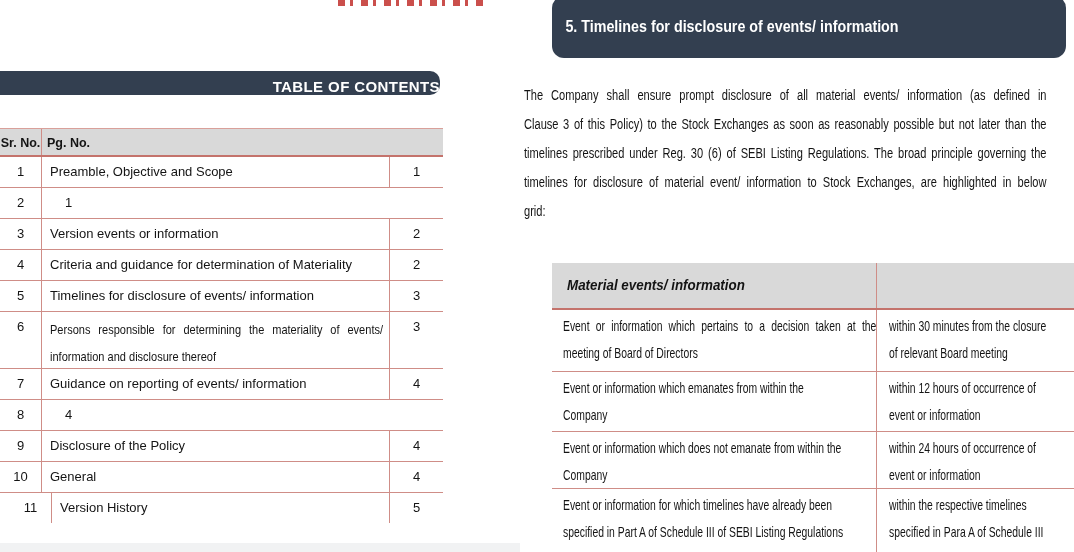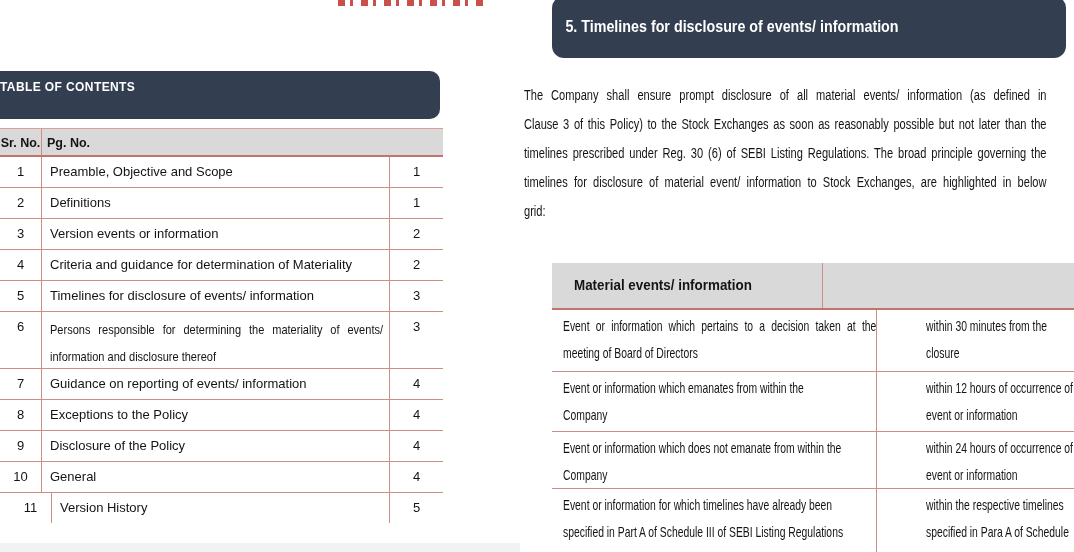--- a/index.html
+++ b/index.html
@@ -18,24 +18,24 @@
   
   .red-logo {
     position:absolute; left:338px; top:0; width:146px; height:6px; opacity:.85;
     background:repeating-linear-gradient(90deg,
       #c1302c 0 7px, rgba(0,0,0,0) 7px 12px,
       #c1302c 12px 15px, rgba(0,0,0,0) 15px 23px);
   }
 
   
   .toc-banner {
-    position:absolute; left:0; top:71px; width:440px; height:48px;
+    position:absolute; left:0; top:71px; width:440px; height:24px;
     background:#333F50; border-radius:0 10px 10px 0;
-    color:#ffffff; font-weight:bold; font-size:12px; letter-spacing:.4px;
-    text-align:left; line-height:32px;
+    color:#ffffff; font-weight:bold; font-size:15px; letter-spacing:.4px;
+    text-align:right; line-height:32px;
   }
   .toc-table { position:absolute; left:0; top:128px; width:443px; font-size:13px; }
   .trow { display:flex; border-bottom:1px solid #cf8d87; }
   .trow.head {
     height:29px; background:#D9D9D9; font-weight:bold; font-size:12.5px;
     border-top:1px solid #d9a09a; border-bottom:2px solid #c4736c;
   }
   .trow.r { height:31px; }
   .trow.tall { height:57px; }
   .trow.last { border-bottom:none; height:30px;padding-left:10px; }
@@ -57,23 +57,23 @@
   .sec-banner .inner { padding:22px 0 0 15px; white-space:nowrap; }
 
   .para { position:absolute; left:524px; top:80px; width:522px; font-size:15.5px; overflow:visible; }
   .pline { line-height:29px; white-space:normal; }
 
   .rt { position:absolute; left:552px; top:263px; width:522px; font-size:14.5px; }
   .rt .hrow {
     display:flex; height:47px; background:#D9D9D9; font-weight:bold; font-size:15px;
     border-bottom:2px solid #c4736c;
   }
-  .rt .hl { width:271px; border-right:1px solid #cf8d87; padding:13px 0 0 22px; overflow:hidden; }
+  .rt .hl { width:325px; border-right:1px solid #cf8d87; padding:13px 0 0 15px; overflow:hidden;font-style:italic; }
   .rt .hr { flex:1; padding:13px 0 0 12px; overflow:hidden; }
-  .rt .brow { display:flex; border-bottom:1px solid #cf8d87;gap:37px; }
+  .rt .brow { display:flex; border-bottom:1px solid #cf8d87; }
   .rt .brow.last { border-bottom:none; }
   .rt .cl { width:325px; border-right:1px solid #cf8d87; padding:3px 0 0 11px; overflow:hidden; }
   .rt .cr { flex:1; padding:3px 0 0 12px; overflow:hidden; }
   .rt .tl { line-height:27px; }
   .h62 { height:62px; } .h60 { height:60px; } .h57 { height:57px; } .h70 { height:70px; }
 </style>
 </head>
 <body>
 
 <div class="red-logo"></div>
@@ -86,21 +86,20 @@
     <div class="c-pg">Pg. No.</div>
   </div>
 
   <div class="trow r">
     <div class="c-sr">1</div>
     <div class="c-ct">Preamble, Objective and Scope</div>
     <div class="c-pg">1</div>
   </div>
   <div class="trow r">
     <div class="c-sr">2</div>
-    <div class="c-ct">Definitions</div>
     <div class="c-pg">1</div>
   </div>
   <div class="trow r">
     <div class="c-sr">3</div>
     <div class="c-ct">Version events or information</div>
     <div class="c-pg">2</div>
   </div>
   <div class="trow r">
     <div class="c-sr">4</div>
     <div class="c-ct">Criteria and guidance for determination of Materiality</div>
@@ -121,21 +120,20 @@
     </div>
     <div class="c-pg">3</div>
   </div>
   <div class="trow r">
     <div class="c-sr">7</div>
     <div class="c-ct">Guidance on reporting of events/ information</div>
     <div class="c-pg">4</div>
   </div>
   <div class="trow r">
     <div class="c-sr">8</div>
-    <div class="c-ct">Exceptions to the Policy</div>
     <div class="c-pg">4</div>
   </div>
   <div class="trow r">
     <div class="c-sr">9</div>
     <div class="c-ct">Disclosure of the Policy</div>
     <div class="c-pg">4</div>
   </div>
   <div class="trow r">
     <div class="c-sr">10</div>
     <div class="c-ct">General</div>

